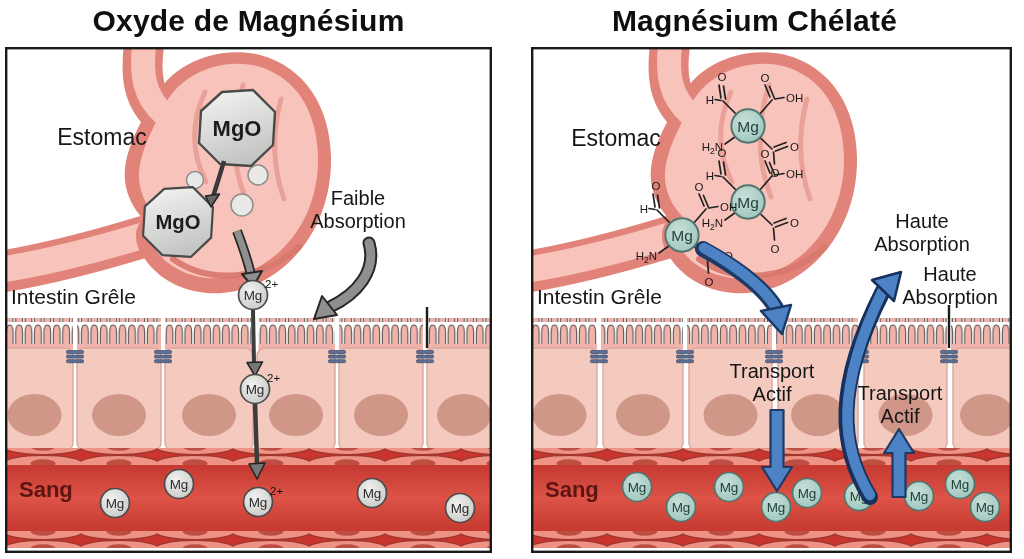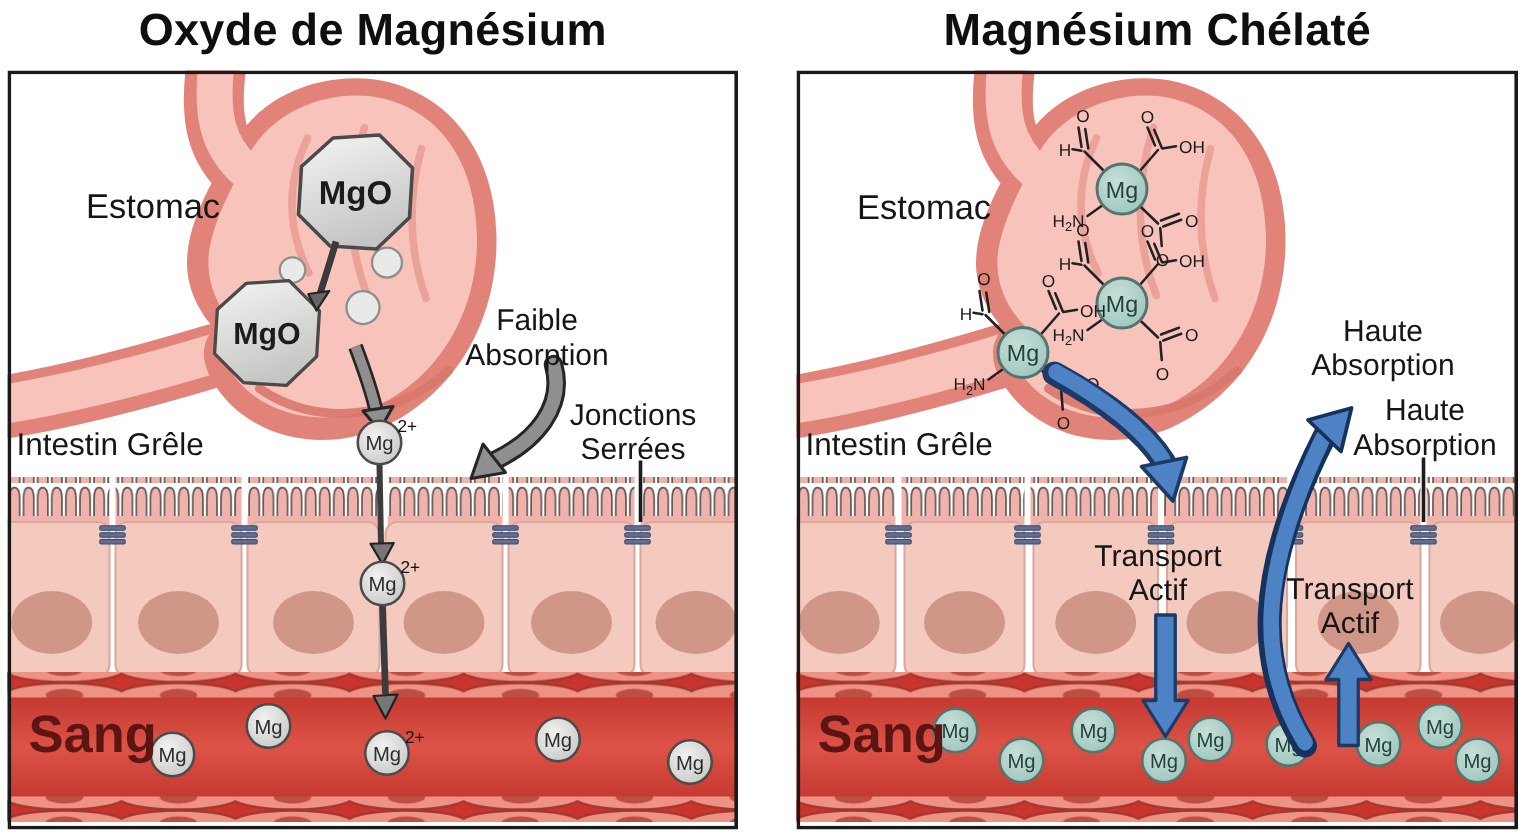--- a/index.html
+++ b/index.html
@@ -7,30 +7,30 @@
          font-family:"Liberation Sans",sans-serif;}
   .title{position:absolute;top:4px;font-size:30px;font-weight:bold;color:#0f0f0f;
          text-align:center;letter-spacing:.2px;}
   .panel{position:absolute;top:47px;height:530px;background:#fff;}
   .panel svg{position:absolute;left:0;top:0;z-index:1;}
   .lbl{position:absolute;z-index:3;font-size:20px;line-height:23px;color:#161616;
        text-align:center;white-space:nowrap;}
   .lbl span{display:block;}
   .big{font-size:23px;}
   .left-align{text-align:right;}
-  .sang{font-size:35px;font-weight:bold;color:#5c1513;}
+  .sang{font-size:22px;font-weight:bold;color:#5c1513;}
   svg text{font-family:"Liberation Sans",sans-serif;}
 </style>
 </head>
 <body>
 
 <div class="stage">
 
   <div class="title" style="left:5px;width:487px;">Oxyde de Magnésium</div>
-  <div class="title" style="left:531px;width:481px;">Magnésium Chélaté</div>
+  <div class="title" style="left:514px;width:481px;">Magnésium Chélaté</div>
 
   <svg style="position:absolute;width:0;height:0;" aria-hidden="true">
     <defs>
       <radialGradient id="gGrad" cx="40%" cy="35%" r="75%">
         <stop offset="0" stop-color="#f1f1ef"></stop>
           <stop offset="1" stop-color="#c7c7c5"></stop>
       </radialGradient>
       <radialGradient id="tGrad" cx="40%" cy="35%" r="75%">
         <stop offset="0" stop-color="#c6dfd8"></stop>
           <stop offset="1" stop-color="#9cc5bc"></stop>
@@ -207,27 +207,23 @@
         <path d="M 364,196 C 372,224 352,247 325,260" stroke="#8f8f8f" stroke-width="9" fill="none" stroke-linecap="round"></path>
         <polygon points="309,272 332,268 317,249" fill="#8f8f8f" stroke="#262626" stroke-width="2" stroke-linejoin="round"></polygon>
       </g>
       <path d="M 422,260 L 422,301" stroke="#1c1c1c" stroke-width="2.4"></path>
 
       <rect x="1.2" y="1.2" width="484.6" height="503.6" fill="none" stroke="#1a1a1a" stroke-width="2.4"></rect>
     </svg>
 
     <div class="lbl big" style="left:22px;top:79px;width:150px;">Estomac</div>
     <div class="lbl left-align" style="left:6px;top:238px;font-size:21px;">Intestin Grêle</div>
-    <div class="lbl" style="left:278px;top:156px;width:150px;">
+    <div class="lbl" style="left:278px;top:140px;width:150px;">
         <span>Faible</span>
         <span>Absorption</span>
-      </div>
-    <div class="lbl" style="left:342px;top:219px;width:150px;">
-        <span>Jonctions</span>
-        <span>Serrées</span>
       </div>
     <div class="lbl sang left-align" style="left:14px;top:431px;">Sang</div>
   </div>
 
   <div class="panel" style="left:531px;width:481px;">
     <svg viewBox="0 0 481 506" width="481" height="506">
       <g>
         <rect x="0" y="271" width="481" height="27.5" fill="url(#villi)"></rect>
         <rect x="0" y="297" width="481" height="6" fill="#efb3ab"></rect>
         <use href="#slit" transform="translate(68,303)"></use>

